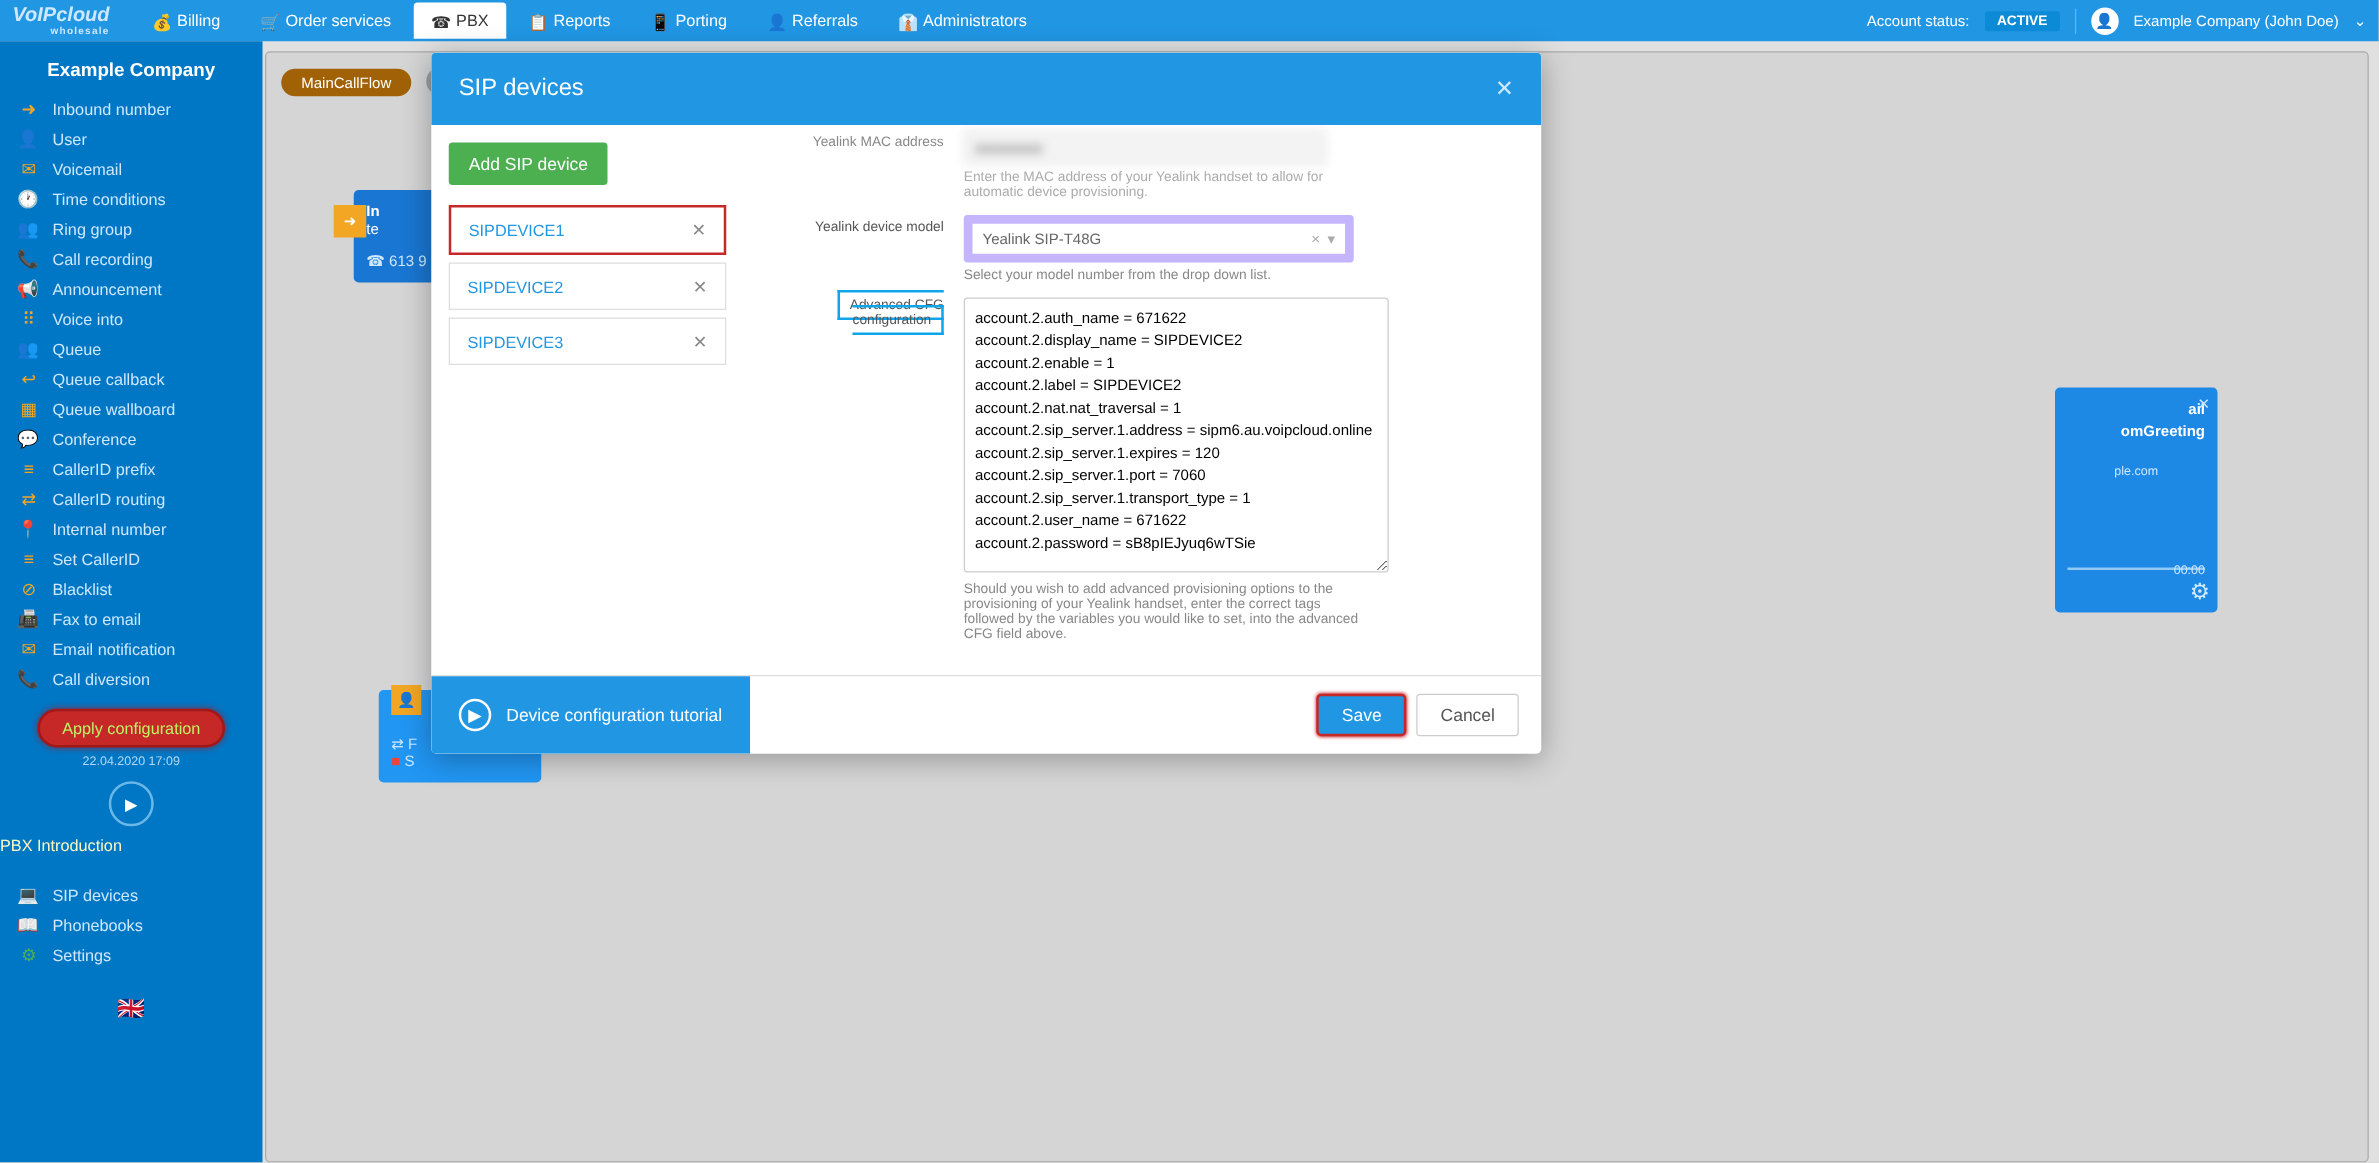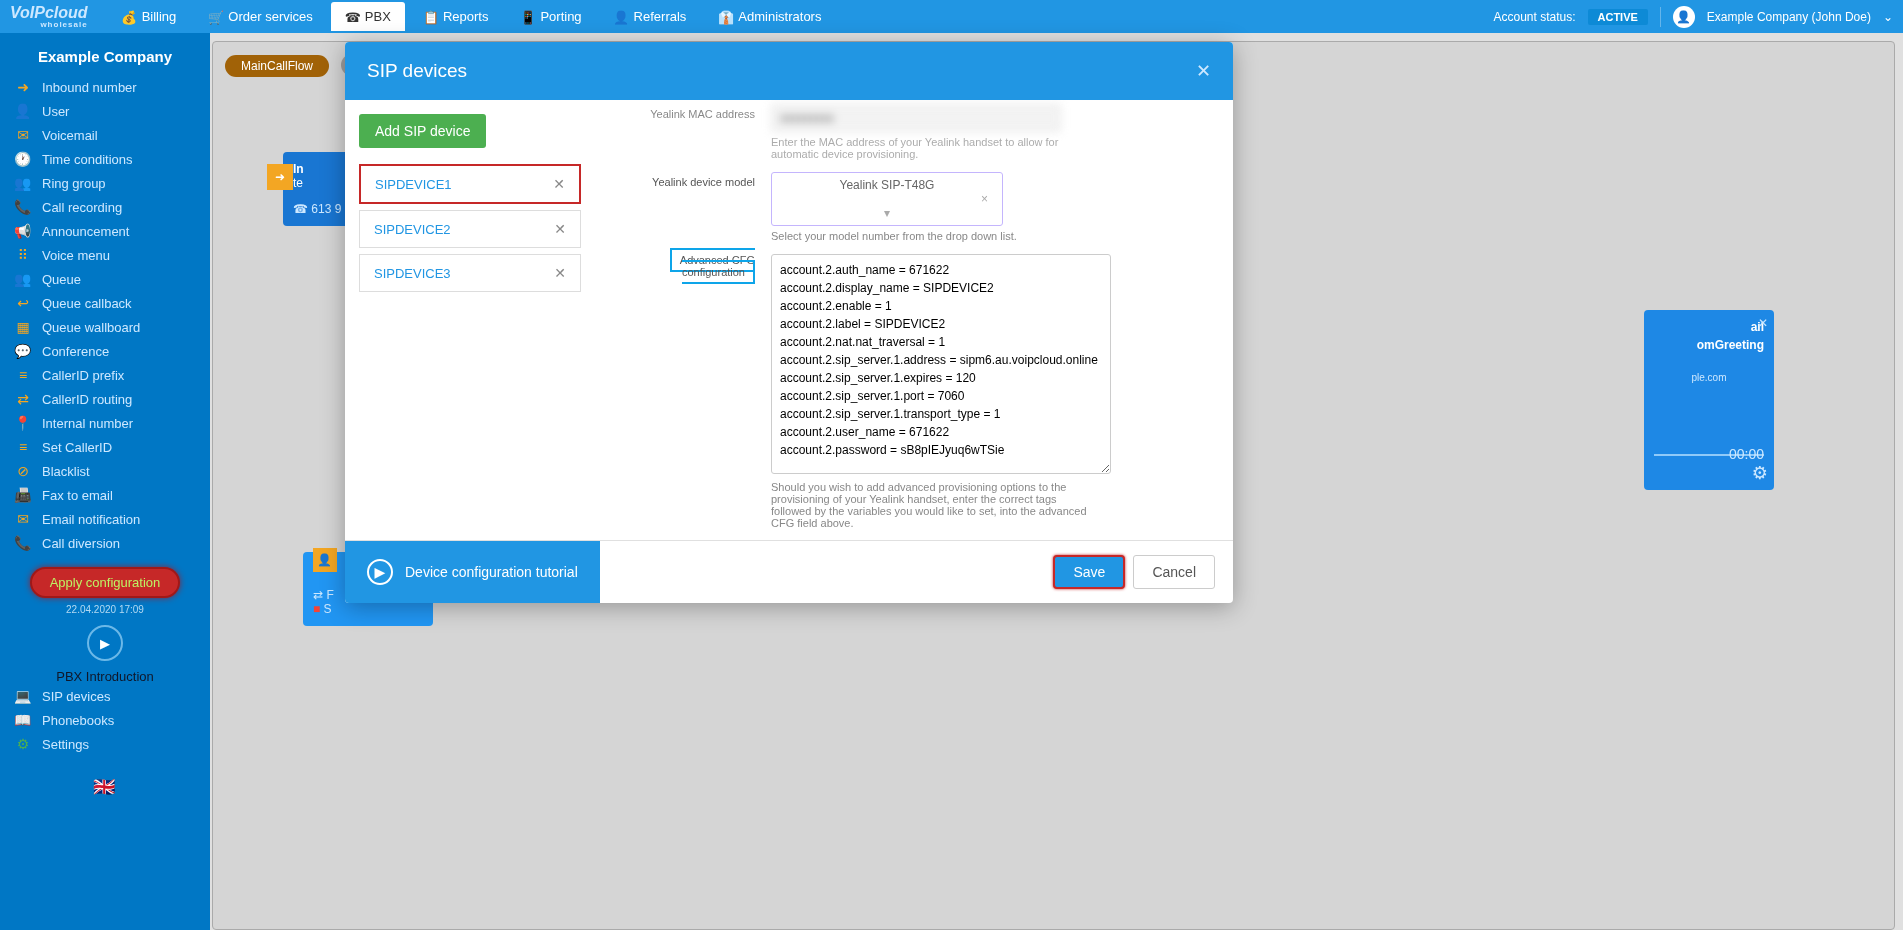--- a/index.html
+++ b/index.html
@@ -17,21 +17,21 @@
 .divider-v { width: 1px; height: 20px; background: rgba(255,255,255,0.3); }
 
 .main-layout { display: flex; height: calc(100vh - 33px); }
 .sidebar { width: 210px; background: #0077c5; color: #fff; padding: 10px 0; overflow-y: auto; position: relative; }
 .sidebar-title { text-align: center; font-weight: bold; font-size: 15px; padding: 5px 0 10px; }
 .side-item { display: flex; align-items: center; gap: 10px; padding: 4px 14px; cursor: pointer; color: #cde8ff; font-size: 13px; }
 .side-item .sicon { width: 18px; text-align: center; color: #f3a623; font-size: 14px; }
 .apply-btn { margin: 12px auto 6px; display: block; background: #c62828; border: 2px solid #a01818; color: #bef264; padding: 6px 18px; border-radius: 18px; font-size: 13px; cursor: pointer; box-shadow: 0 0 6px rgba(200,0,0,0.7); }
 .timestamp { text-align: center; font-size: 10px; color: #b3d9f2; margin-bottom: 10px; }
 .play-circle { width: 36px; height: 36px; border: 2px solid #6bb8e8; border-radius: 50%; margin: 0 auto 8px; display: flex; align-items: center; justify-content: center; color: #fff; }
-.intro-text { text-align: center; font-size: 13px; color: #0f172a; }
+.intro-text { font-size: 13px; color: #fef9c3; margin-bottom: 20px; }
 .flag { text-align: center; margin-top: 20px; font-size: 18px; }
 
 .canvas { flex: 1; background: #d5d5d5; border: 1px solid #aaa; border-radius: 4px; margin: 8px 8px 0 2px; position: relative; padding: 12px; }
 .flow-tab { background: #a16207; color: #fff; border-radius: 14px; padding: 4px 16px; display: inline-block; font-size: 12px; }
 .flow-add { display: inline-flex; width: 22px; height: 22px; background: #9e9e9e; border-radius: 50%; color: #fff; align-items: center; justify-content: center; margin-left: 8px; font-size: 14px; }
 
 .node { position: absolute; background: #1e88e5; border-radius: 4px; color: #fff; padding: 10px; font-size: 12px; }
 .node.inbound { left: 70px; top: 110px; width: 190px; background: #1976d2; }
 .node.user { left: 90px; top: 510px; width: 130px; background: #2196f3; }
 .arrow-badge { position: absolute; left: -16px; top: 12px; width: 26px; height: 26px; background: #f3a623; display: flex; align-items: center; justify-content: center; }
@@ -48,36 +48,36 @@
 
 .form-area { flex: 1; padding: 4px 18px 4px 6px; overflow-y: scroll; position: relative; }
 .form-row { display: flex; margin-bottom: 12px; }
 .form-label { width: 170px; text-align: right; padding-right: 16px; padding-top: 4px; font-size: 11px; color: #555; }
 .form-label.boxed { border: 2px solid #0ea5e9; padding: 4px 8px; width: auto; margin-left: auto; margin-right: 0; }
 .form-field { flex: 1; }
 .form-field input, .form-field select, .form-field textarea { width: 290px; border: 1px solid #ccc; border-radius: 3px; padding: 6px 8px; font-size: 12px; font-family: inherit; }
 .form-field textarea { width: 340px; height: 220px; resize: both; font-family: Arial; line-height: 1.5; }
 .blurred { filter: blur(4px); background: #eee; }
 .help-text { color: #888; font-size: 11px; margin-top: 4px; max-width: 320px; }
-.select-wrap { display: flex; align-items: center; border: 1px solid #c4b5fd; border-radius: 3px; width: 232px; padding: 5px 8px; font-size: 12px; color: #666; flex-direction: column; }
+.select-wrap { display: flex; align-items: center; border: 7px solid #c4b5fd; border-radius: 3px; width: 312px; padding: 5px 8px; font-size: 12px; color: #666; }
 .select-wrap .sx { margin-left: auto; color: #aaa; padding: 0 6px; cursor: pointer; }
 .select-wrap .sv { color: #aaa; cursor: pointer; }
 
 .modal-footer { display: flex; align-items: center; border-top: 1px solid #e0e0e0; }
 .tutorial-bar { background: #2196e3; color: #fff; padding: 18px 22px; display: flex; align-items: center; gap: 12px; font-size: 14px; }
 .tutorial-bar .pc { width: 26px; height: 26px; border: 2px solid #fff; border-radius: 50%; display: flex; align-items: center; justify-content: center; }
 .footer-right { margin-left: auto; padding: 14px 18px; display: flex; gap: 8px; }
 .btn-save { background: #2196e3; color: #fff; border: 2px solid #c62828; border-radius: 4px; padding: 7px 18px; font-size: 14px; cursor: pointer; box-shadow: 0 0 3px #c62828; }
 .btn-cancel { background: #fff; border: 1px solid #ccc; border-radius: 3px; padding: 7px 18px; font-size: 14px; cursor: pointer; color: #555; }
 
 .vm-node { position: absolute; right: 120px; top: 268px; width: 130px; height: 180px; background: #1e88e5; border-radius: 4px; color: #fff; padding: 10px; font-size: 12px; overflow: hidden; }
 .vm-gear { position: absolute; bottom: 6px; right: 6px; color: #cde8ff; font-size: 18px; }
 .vm-close { position: absolute; top: 6px; right: 6px; color: #cde8ff; }
 .vm-slider { position: absolute; bottom: 34px; left: 10px; right: 10px; height: 2px; background: #90caf9; }
-.vm-time { position: absolute; bottom: 28px; right: 10px; font-size: 14px; color: #cde8ff; text-align: right; }
+.vm-time { position: absolute; bottom: 28px; right: 10px; font-size: 10px; color: #cde8ff; text-align: right; }
 </style>
 </head>
 <body>
 
 <div class="topbar">
   <div class="logo">
     <span>VoIPcloud</span>
     <span class="sub">wholesale</span>
   </div>
   <div class="nav-tabs">
@@ -149,21 +149,21 @@
     <div class="side-item">
         <span class="sicon">📞</span>
         <span>Call recording</span>
       </div>
     <div class="side-item">
         <span class="sicon">📢</span>
         <span>Announcement</span>
       </div>
     <div class="side-item">
         <span class="sicon">⠿</span>
-        <span>Voice menu</span>
+        <span>Voice into</span>
       </div>
     <div class="side-item">
         <span class="sicon">👥</span>
         <span>Queue</span>
       </div>
     <div class="side-item">
         <span class="sicon">↩</span>
         <span>Queue callback</span>
       </div>
     <div class="side-item">

